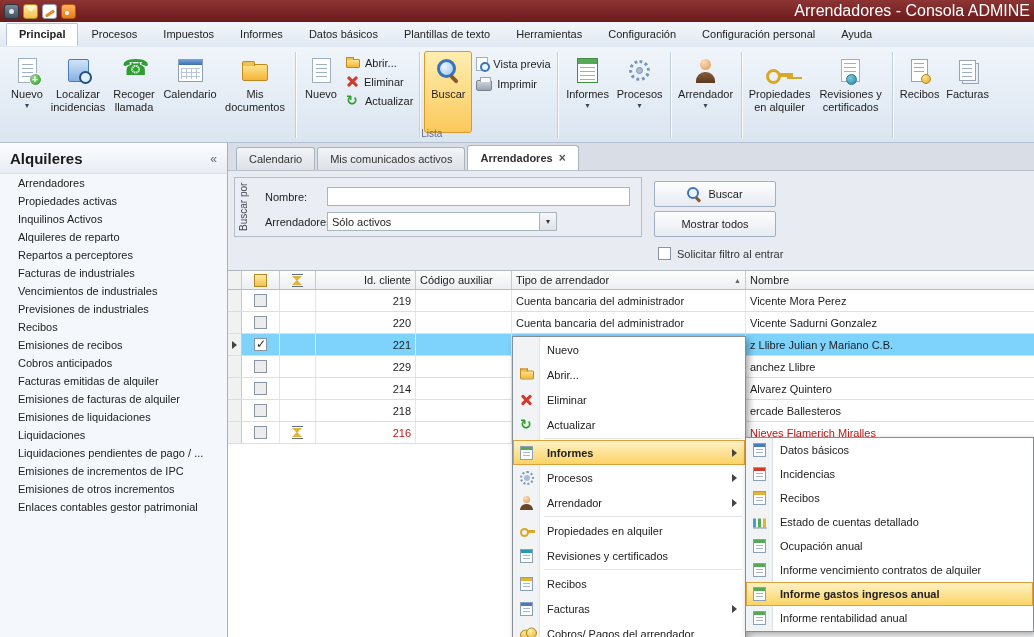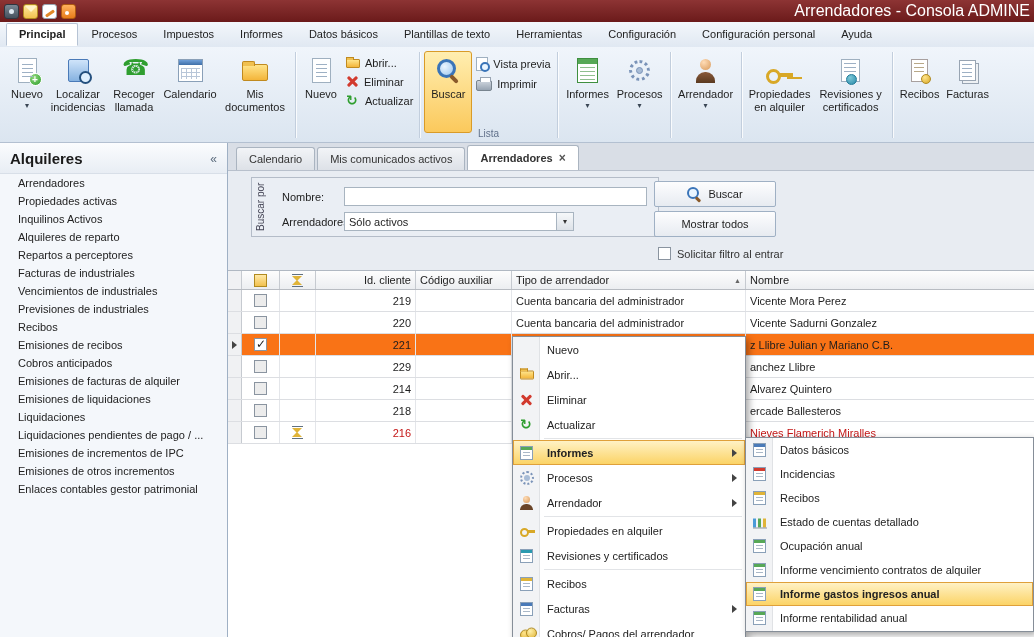--- a/index.html
+++ b/index.html
@@ -28,21 +28,21 @@
   .ribbon{position:absolute;left:0;top:47px;width:1034px;height:96px;background:linear-gradient(#f0f5fb,#dbe5f0);border-bottom:1px solid #b3c0d1;display:flex;align-items:stretch;padding:2px 2px 1px}
   .rgroup{display:flex;align-items:flex-start;padding:2px 3px;position:relative}
   .rsep{width:1px;background:#c2cedd;margin:3px 1px;box-shadow:1px 0 0 rgba(255,255,255,.8)}
   .rbtn{display:flex;flex-direction:column;align-items:center;padding:4px 1px 2px;height:82px;cursor:default}
   .rbtn .icwrap{height:30px;display:flex;align-items:center;justify-content:center}
   .rlbl{text-align:center;line-height:1.15;margin-top:3px;color:#1e1e1e}
   .drop::after{content:"▾";display:block;text-align:center;font-size:8px;color:#3a4654;line-height:6px;margin-top:2px}
   .rbtn.hl{background:linear-gradient(#ffeeb0,#fbc95c);border:1px solid #d99b28;border-radius:3px;padding:3px 0 1px}
   .scol{display:flex;flex-direction:column;gap:6px;padding:6px 2px 0 4px}
   .sbtn{display:flex;align-items:center;gap:5px;white-space:nowrap;cursor:default}
-  .gcap{position:absolute;bottom:2px;left:0;right:0;text-align:center;font-size:10px;color:#60708a}
+  .gcap{position:absolute;bottom:2px;left:0;right:0;font-size:10px;color:#60708a}
   .g3{padding-bottom:14px}
 
   
   .ic{position:relative;display:inline-block;flex:none}
   .ic-doc{width:19px;height:25px;background:#fff;border:1px solid #9fb0c0}
   .ic-doc::after{content:"";position:absolute;left:3px;top:5px;width:11px;height:14px;background:repeating-linear-gradient(#9db0c4 0 1px,transparent 1px 4px)}
   .badge{position:absolute;right:-6px;bottom:-4px;width:13px;height:13px;border-radius:50%;background:radial-gradient(circle at 35% 30%,#8ed87a,#2f9e2f);border:1px solid #fff;color:#fff;font-weight:bold;font-size:10px;line-height:11px;text-align:center}
   .badge::after{content:"+"}
   .ic-locate{width:21px;height:23px;background:linear-gradient(#cfe4fa,#86b2e0);border:1px solid #4a7ab8;border-radius:2px}
   .ic-locate::after{content:"";position:absolute;right:-4px;bottom:-3px;width:9px;height:9px;border:2px solid #24507e;border-radius:50%;background:#dff0ff}
@@ -120,21 +120,21 @@
   .sitem{padding:3px 6px 3px 18px;color:#222;white-space:nowrap;overflow:hidden;cursor:default}
 
   
   .content{position:absolute;left:228px;right:0;top:0;bottom:0;background:#e8ecf2}
   .tabstrip{position:absolute;left:0;right:0;top:0;height:28px;background:#d9dee6;display:flex;align-items:flex-end;padding:0 0 0 8px;gap:2px;border-bottom:1px solid #b8c0cc}
   .dtab{height:23px;display:flex;align-items:center;gap:6px;padding:0 12px;background:linear-gradient(#f2f4f7,#dde1e7);border:1px solid #aab4c0;border-bottom:none;border-radius:3px 3px 0 0;color:#333;cursor:default}
   .dtab.active{background:#fff;font-weight:bold;height:25px}
   .dtab .x{color:#555;font-size:12px;cursor:pointer}
 
   .filterbar{position:absolute;left:0;right:0;top:28px;height:99px;background:#e8ecf2}
-  .fgroup{position:absolute;left:23px;top:6px;width:408px;height:60px;border:1px solid #b4bcc8;background:#eaeef4}
+  .fgroup{position:absolute;left:6px;top:6px;width:408px;height:60px;border:1px solid #b4bcc8;background:#eaeef4}
   .vlabel{position:absolute;left:1px;top:0;bottom:0;width:15px;display:flex;align-items:center;justify-content:center;writing-mode:vertical-rl;transform:rotate(180deg);font-size:10px;color:#445}
   .frow{position:absolute;left:30px;display:flex;align-items:center}
   .frow1{top:9px}.frow2{top:34px}
   .flab{width:62px;color:#222}
   .ftext{width:303px;height:19px;border:1px solid #a8b4c0;background:#fff;font-family:inherit;font-size:11px;padding:0 3px}
   .fsel{width:230px;height:19px;border:1px solid #a8b4c0;background:#fff;position:relative;display:flex;align-items:center;padding:0 20px 0 4px;cursor:default}
   .darr{position:absolute;right:0;top:0;bottom:0;width:17px;background:linear-gradient(#f6f8fa,#dde2e8);border-left:1px solid #a8b4c0;font-size:8px;color:#333;display:flex;align-items:center;justify-content:center}
   .darr::after{content:"▾"}
   .fbtn{position:absolute;left:426px;width:122px;height:26px;border:1px solid #9fb0c4;border-radius:2px;background:linear-gradient(#fdfdfe,#e7ebf1);display:flex;align-items:center;justify-content:center;gap:7px;cursor:default}
   .fbtn.b1{top:10px}.fbtn.b2{top:40px}
@@ -142,21 +142,21 @@
   .cb{width:13px;height:13px;border:1px solid #8a94a0;background:#fff;display:inline-block;position:relative;flex:none}
   .cb.dim{background:#ececec}
   .cb.checked::after{content:"✓";position:absolute;left:1px;top:-2px;font-size:12px;font-weight:bold;color:#222}
   .cb.hdr{background:linear-gradient(#ffe9a8,#f2c14e);border-color:#b08a1f}
 
   
   .grid{position:absolute;left:0;right:0;top:127px;bottom:0;background:#fff;border-top:1px solid #b0b8c2}
   .ghead{display:flex;height:19px;background:linear-gradient(#fdfdfd,#ecEEf1);border-bottom:1px solid #b8bcc2}
   .gh{display:flex;align-items:center;padding:0 4px;border-right:1px solid #c6cad0;background:linear-gradient(#fdfdfd,#eceef1);color:#222;overflow:hidden;white-space:nowrap}
   .grow{display:flex;height:22px;border-bottom:1px solid #dcdee2;background:#fff}
-  .grow.sel{background:#f97316}
+  .grow.sel{background:#7dd3fc}
   .c{display:flex;align-items:center;padding:0 4px;border-right:1px solid #e4e6ea;overflow:hidden;white-space:nowrap}
   .w-ind{width:14px;padding:0;background:#f0f1f3;border-right:1px solid #c6cad0;justify-content:center}
   .w-cb{width:38px;justify-content:center}
   .w-hg{width:36px;justify-content:center}
   .w-id{width:100px;justify-content:flex-end}
   .w-cod{width:96px}
   .w-tip{width:234px}
   .w-nom{flex:1;border-right:none}
   .grow.red .c{color:#c41616}
   .sort{margin-left:auto;font-size:7px;color:#666}
@@ -350,20 +350,21 @@
       <div class="sitem">Propiedades activas</div>
       <div class="sitem">Inquilinos Activos</div>
       <div class="sitem">Alquileres de reparto</div>
       <div class="sitem">Repartos a perceptores</div>
       <div class="sitem">Facturas de industriales</div>
       <div class="sitem">Vencimientos de industriales</div>
       <div class="sitem">Previsiones de industriales</div>
       <div class="sitem">Recibos</div>
       <div class="sitem">Emisiones de recibos</div>
       <div class="sitem">Cobros anticipados</div>
+      <div class="sitem">Facturas emitidas de alquiler</div>
       <div class="sitem">Emisiones de facturas de alquiler</div>
       <div class="sitem">Emisiones de liquidaciones</div>
       <div class="sitem">Liquidaciones</div>
       <div class="sitem">Liquidaciones pendientes de pago / ...</div>
       <div class="sitem">Emisiones de incrementos de IPC</div>
       <div class="sitem">Emisiones de otros incrementos</div>
       <div class="sitem">Enlaces contables gestor patrimonial</div>
     </div>
   </div>
 

